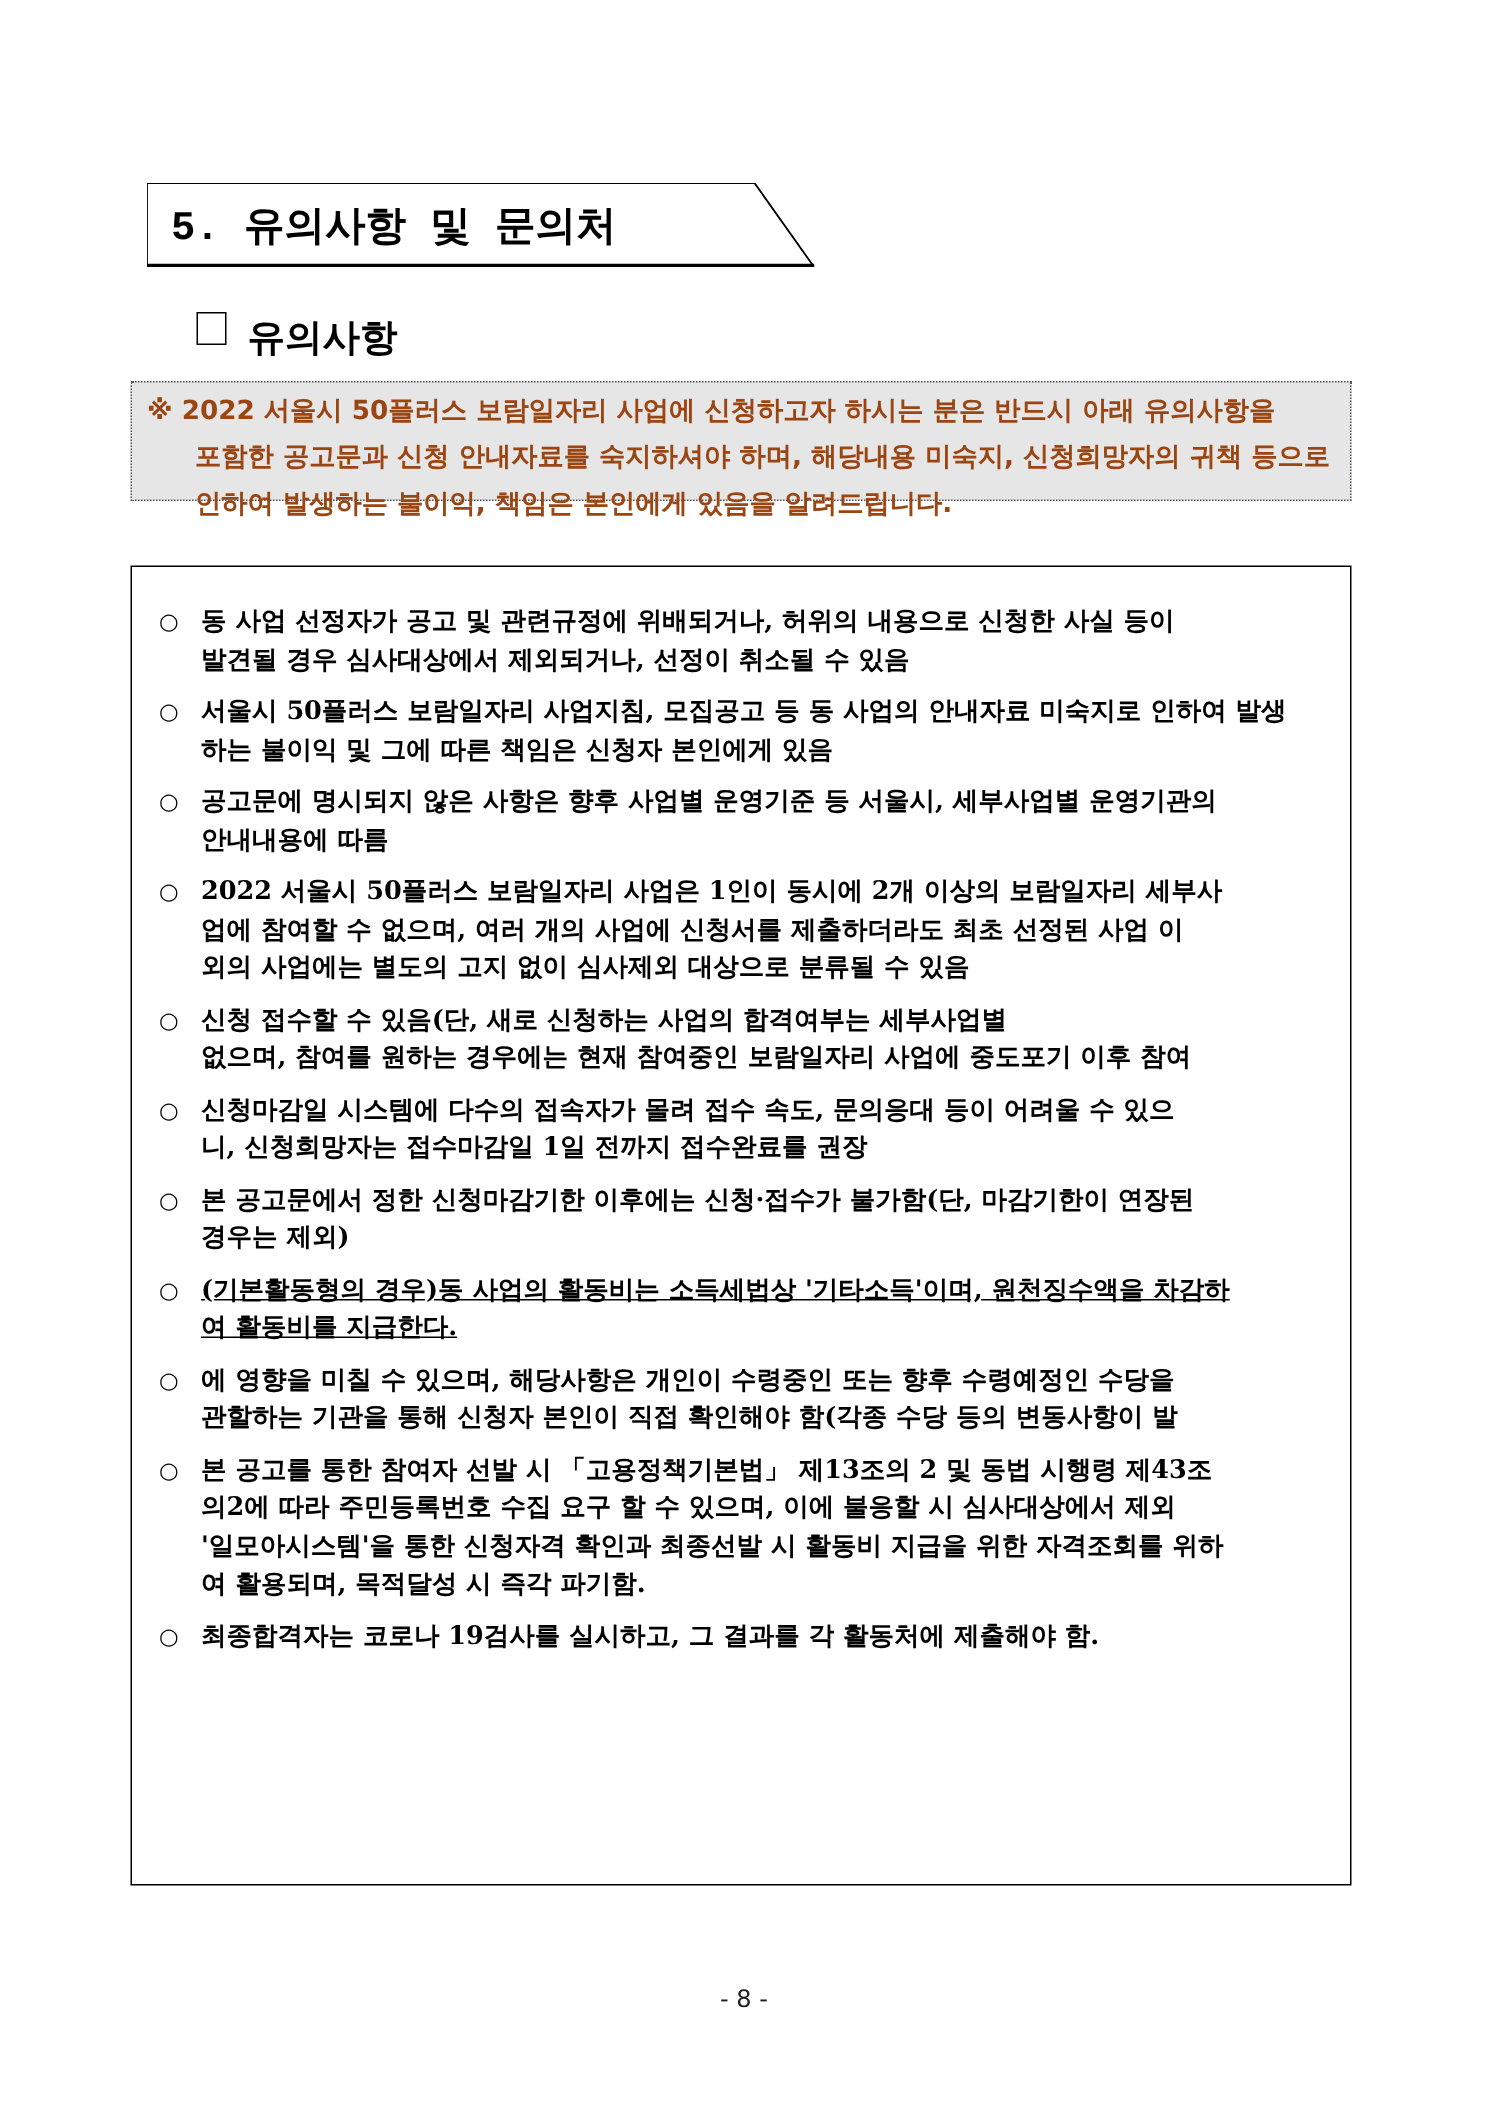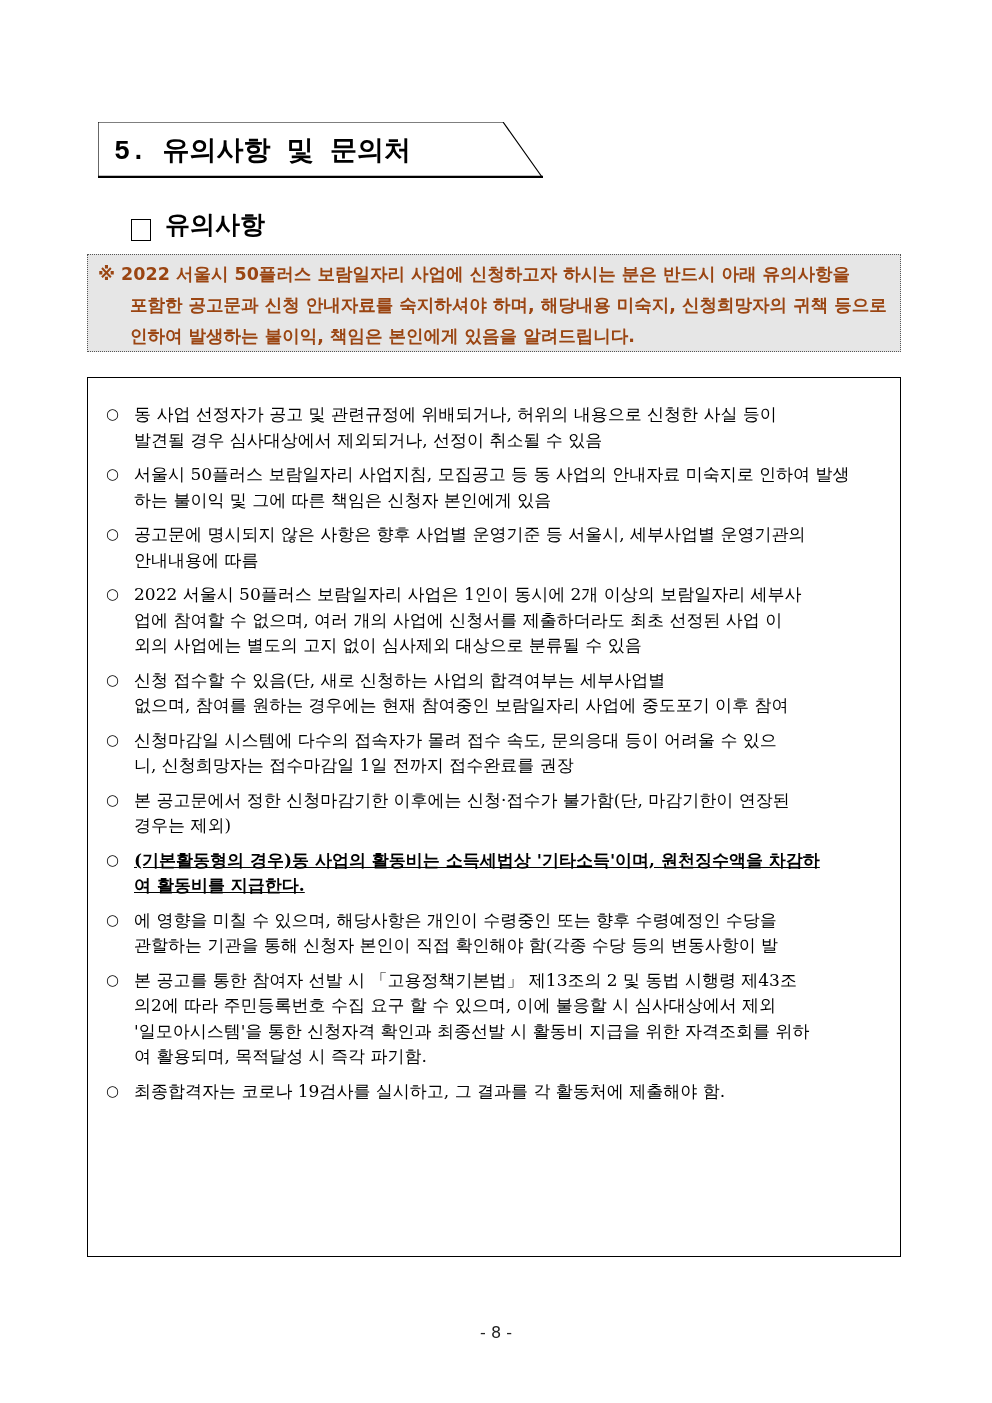--- a/index.html
+++ b/index.html
@@ -7,44 +7,44 @@
          font-family: "DejaVu Sans", sans-serif; color: #000; }
   .section-title {
     position: absolute; left: 98px; top: 122px; width: 445px; height: 40px; font-family: Liberation Mono, monospace;
   }
   .section-title svg { position: absolute; left: 0; top: 0; }
   .section-title .label {
     position: absolute; left: 16px; top: 10px; font-size: 27px; font-weight: bold;
     letter-spacing: 0px; white-space: nowrap; color: #000;
   }
   .subheading {
-    position: absolute; left: 87px; top: 208px; display: flex; align-items: flex-end; padding-left: 44px;
+    position: absolute; left: 87px; top: 208px; display: flex; align-items: flex-start; padding-left: 44px;
   }
   .checkbox-square {
     width: 20px; height: 22px; border: 1.5px solid #000; box-sizing: border-box; margin-right: 14px;
   }
   .subheading .label { font-size: 25px; font-weight: bold; }
   .notice-box {
-    position: absolute; left: 87px; top: 254px; width: 814px; height: 98px;
+    position: absolute; left: 87px; top: 254px; width: 814px; height: 80px;
     background: #e6e6e6; border: 1.5px dotted #555; box-sizing: border-box;
     color: #9a4512; font-size: 17.5px; font-weight: bold; line-height: 31px;
     padding: 4px 6px 0 10px;
   }
   .notice-box .line { white-space: nowrap; }
   .notice-box .indent { padding-left: 32px; }
   .content-box {
     position: absolute; left: 87px; top: 377px; width: 814px; height: 880px;
     border: 1.2px solid #000; box-sizing: border-box;
     font-family: "DejaVu Serif", serif; font-size: 17px; line-height: 25.5px;
     padding: 24px 10px 0 18px;
   }
   .item { display: flex; margin-bottom: 9px; }
   .item .bullet { width: 28px; flex: none; font-size: 15px; }
   .item .text { flex: 1; }
-  .item .text .ln { display: block; white-space: nowrap; }
+  .item .text .ln { display: block; white-space: nowrap; font-weight: bold; }
   .item.underline .text .ln { text-decoration: underline; font-weight: bold; }
   .page-num {
     position: absolute; left: 0; width: 992px; top: 1323px; text-align: center;
     font-size: 16px; color: #222;
   }
 </style>
 </head>
 <body>
 
 <div class="section-title">

